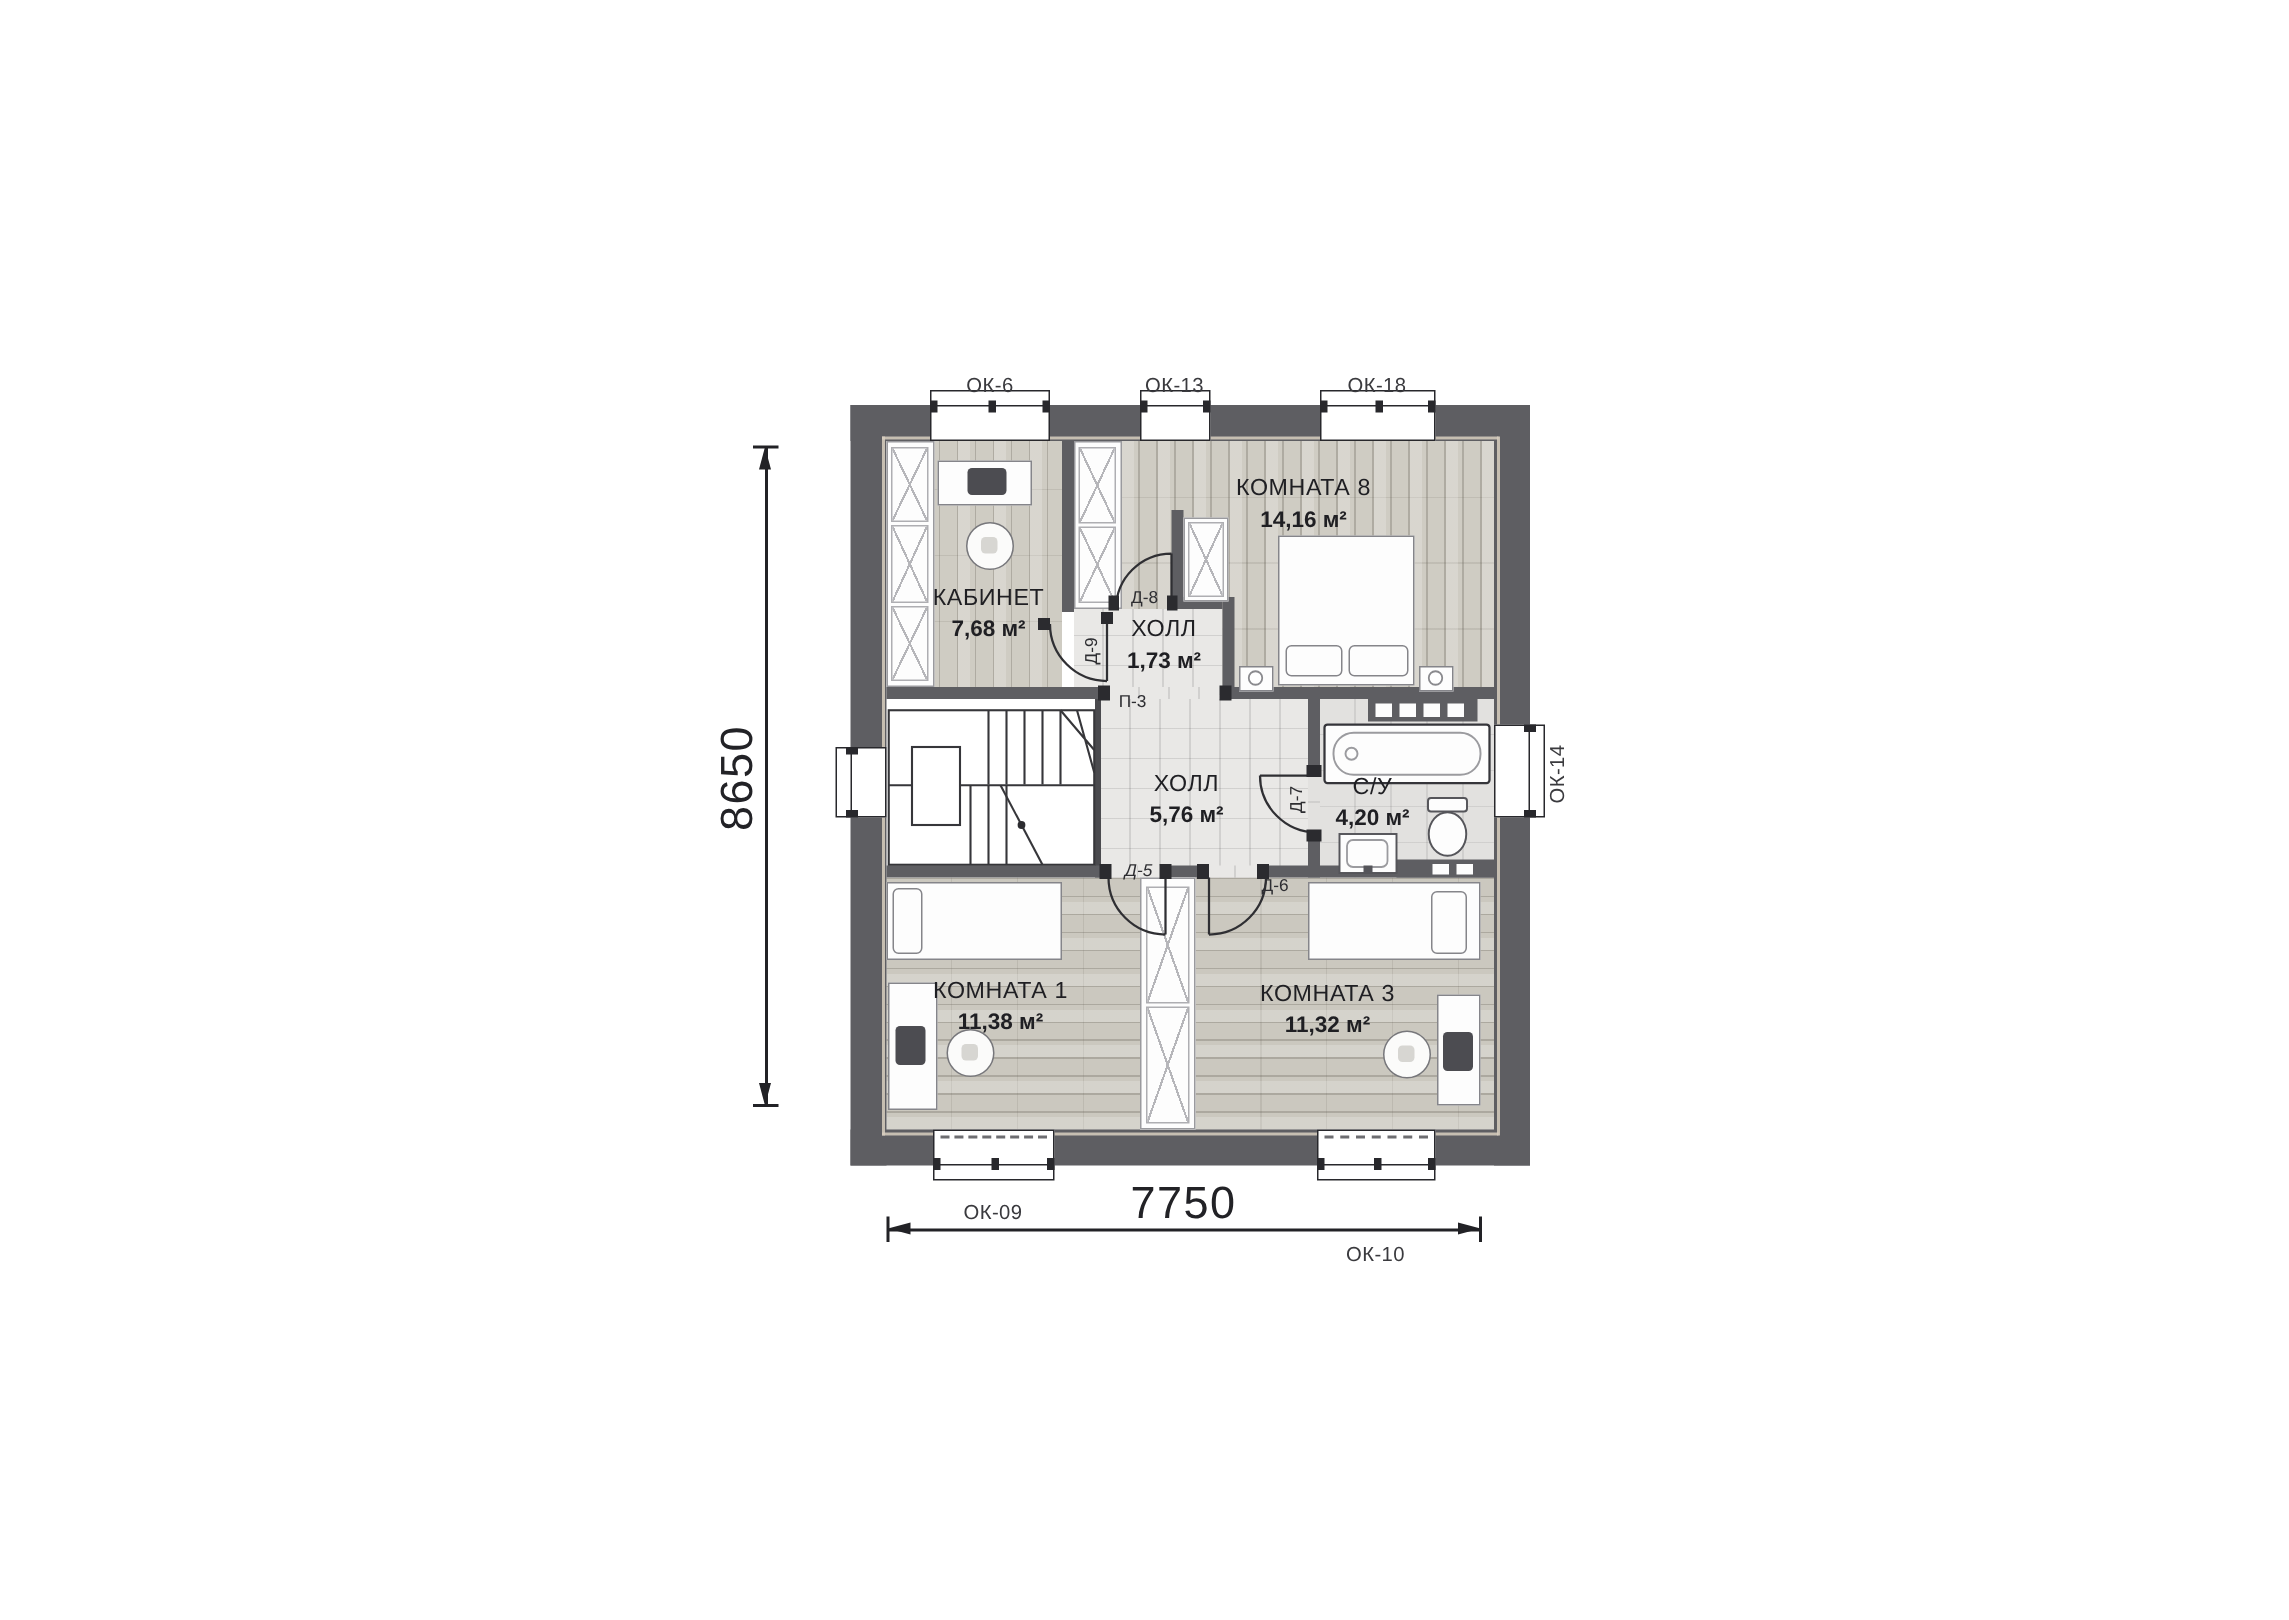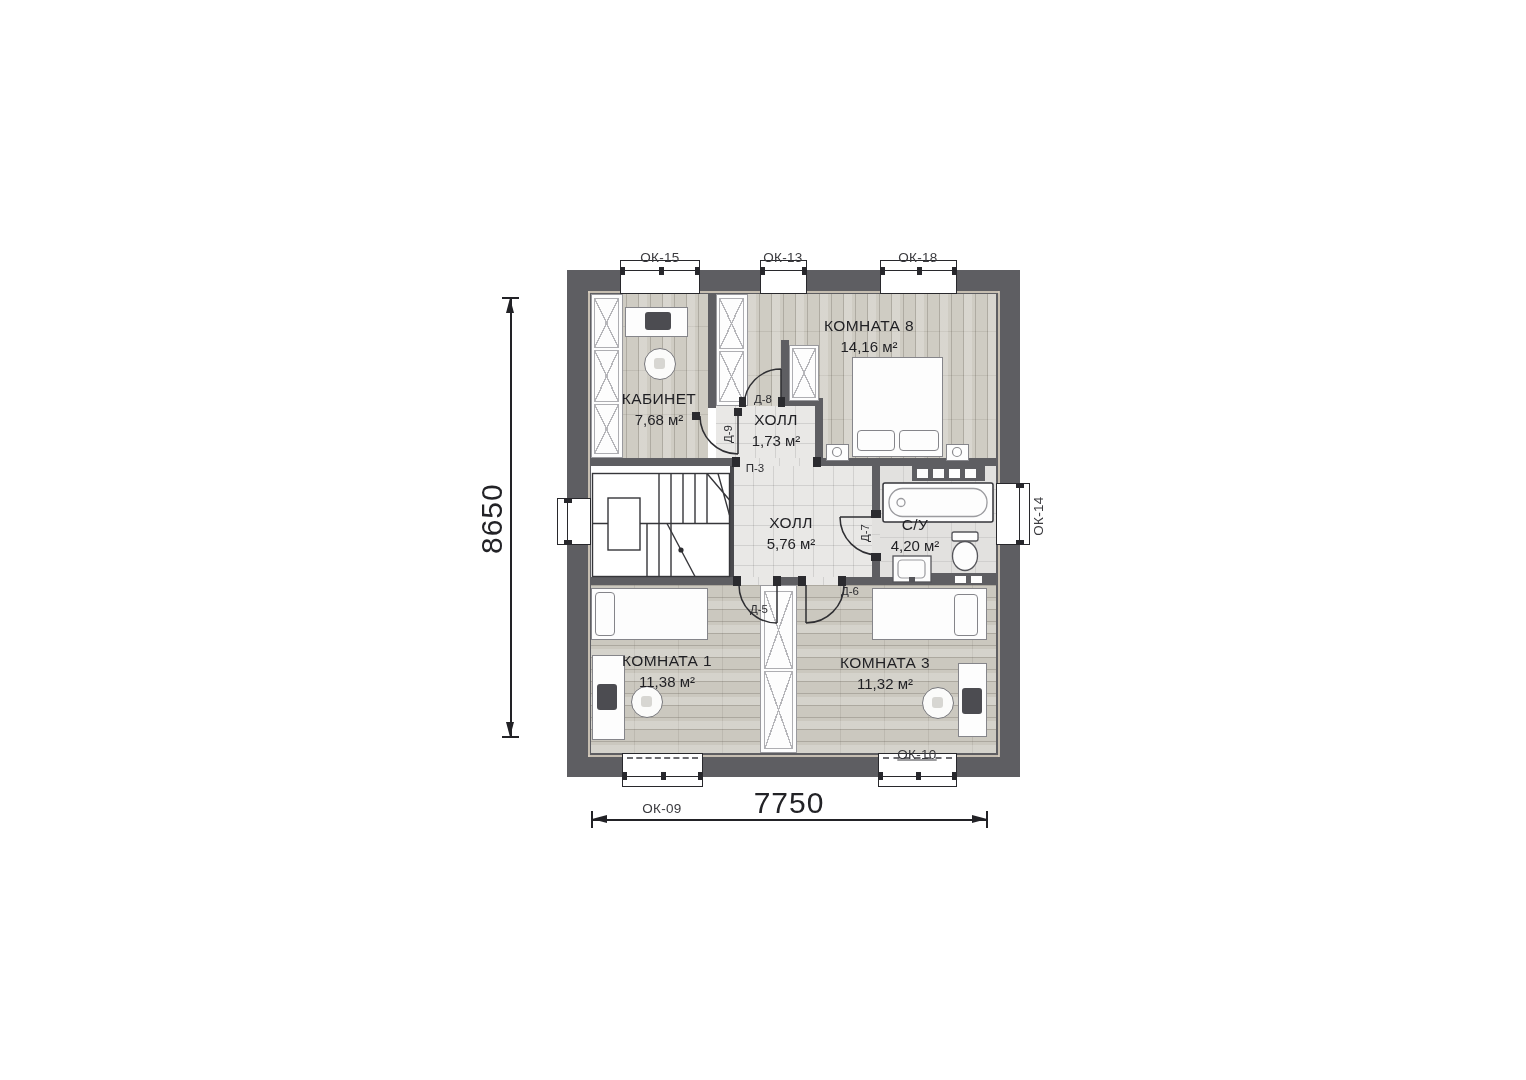--- a/index.html
+++ b/index.html
@@ -42,21 +42,21 @@
   .wd{position:absolute;background:#28282c;z-index:7;}
   .lbl{position:absolute;font-size:13.5px;letter-spacing:.3px;color:#3a3a3e;white-space:nowrap;
        transform:translate(-50%,-50%);z-index:8;}
   .lbl-rot{transform:translate(-50%,-50%) rotate(-90deg);}
   .dlbl{position:absolute;font-size:11.5px;color:#2e2e32;white-space:nowrap;
         transform:translate(-50%,-50%);z-index:8;}
   .dlbl-rot{transform:translate(-50%,-50%) rotate(-90deg);}
   .rlbl{position:absolute;text-align:center;color:#1f1f23;white-space:nowrap;
         transform:translate(-50%,-50%);z-index:8;line-height:21px;}
   .rname{font-size:15.5px;letter-spacing:.4px;}
-  .rarea{font-size:15px;}
+  .rarea{font-size:15px;font-weight:bold;}
   .dimtxt{position:absolute;font-size:30px;color:#222226;letter-spacing:1px;z-index:8;}
   .dline{position:absolute;background:#222226;z-index:8;}
   .arr{position:absolute;width:0;height:0;z-index:8;}
   svg{display:block;}
 </style>
 </head>
 <body>
 
 <div class="stage">
 
@@ -268,30 +268,30 @@
     </div>
     <div class="rlbl" style="left:318px;top:403px;">
       <div class="rname">КОМНАТА 3</div>
       <div class="rarea">11,32 м²</div>
     </div>
 
     <div class="dlbl" style="left:196px;top:129px;">Д-8</div>
     <div class="dlbl dlbl-rot" style="left:161px;top:164px;">Д-9</div>
     <div class="dlbl" style="left:188px;top:198px;text-align:right;">П-3</div>
     <div class="dlbl dlbl-rot" style="left:298px;top:263px;">Д-7</div>
-    <div class="dlbl" style="left:192px;top:339px;">Д-5</div>
+    <div class="dlbl" style="left:192px;top:311px;font-style:italic;">Д-5</div>
     <div class="dlbl" style="left:283px;top:321px;">Д-6</div>
   </div>
 
-  <div class="lbl" style="left:660px;top:257px;">ОК-15</div>
+  <div class="lbl" style="left:660px;top:257px;">ОК-6</div>
   <div class="lbl" style="left:783px;top:257px;">ОК-13</div>
   <div class="lbl" style="left:918px;top:257px;">ОК-18</div>
   <div class="lbl lbl-rot" style="left:1038px;top:516px;">ОК-14</div>
   <div class="lbl" style="left:662px;top:808px;">ОК-09</div>
-  <div class="lbl" style="left:917px;top:754px;text-decoration:underline;">ОК-10</div>
+  <div class="lbl" style="left:917px;top:836px;">ОК-10</div>
 
   <div>
     <div class="dline" style="left:510px;top:298px;width:1.5px;height:439px;"></div>
     <div class="dline" style="left:502px;top:297px;width:17px;height:1.5px;"></div>
     <div class="dline" style="left:502px;top:736px;width:17px;height:1.5px;"></div>
     <div class="arr" style="left:506px;top:298px;border-left:4.5px solid transparent;border-right:4.5px solid transparent;border-bottom:15px solid #222226;"></div>
     <div class="arr" style="left:506px;top:722px;border-left:4.5px solid transparent;border-right:4.5px solid transparent;border-top:15px solid #222226;"></div>
     <div class="dimtxt" style="left:457px;top:502px;width:70px;text-align:center;transform:rotate(-90deg);">8650</div>
   </div>
 

